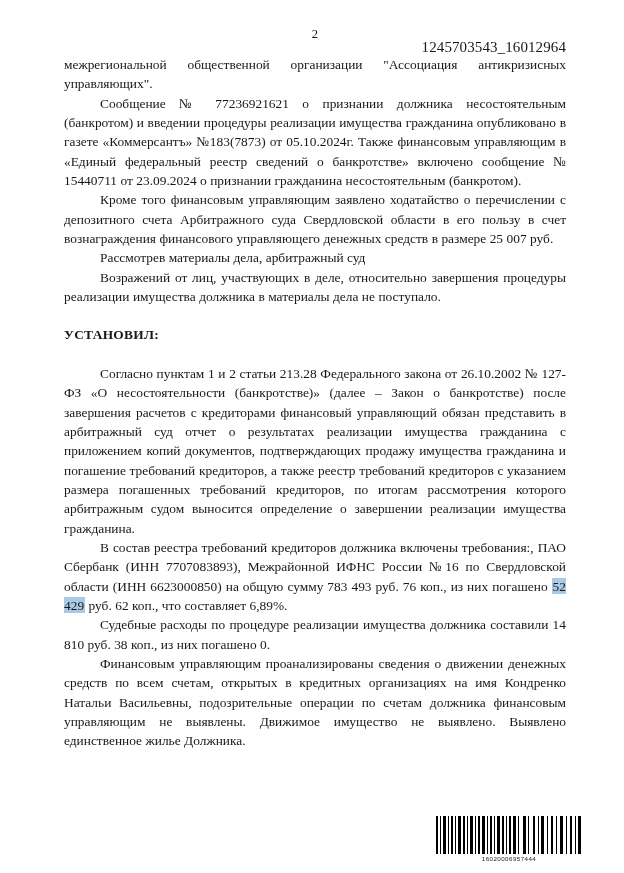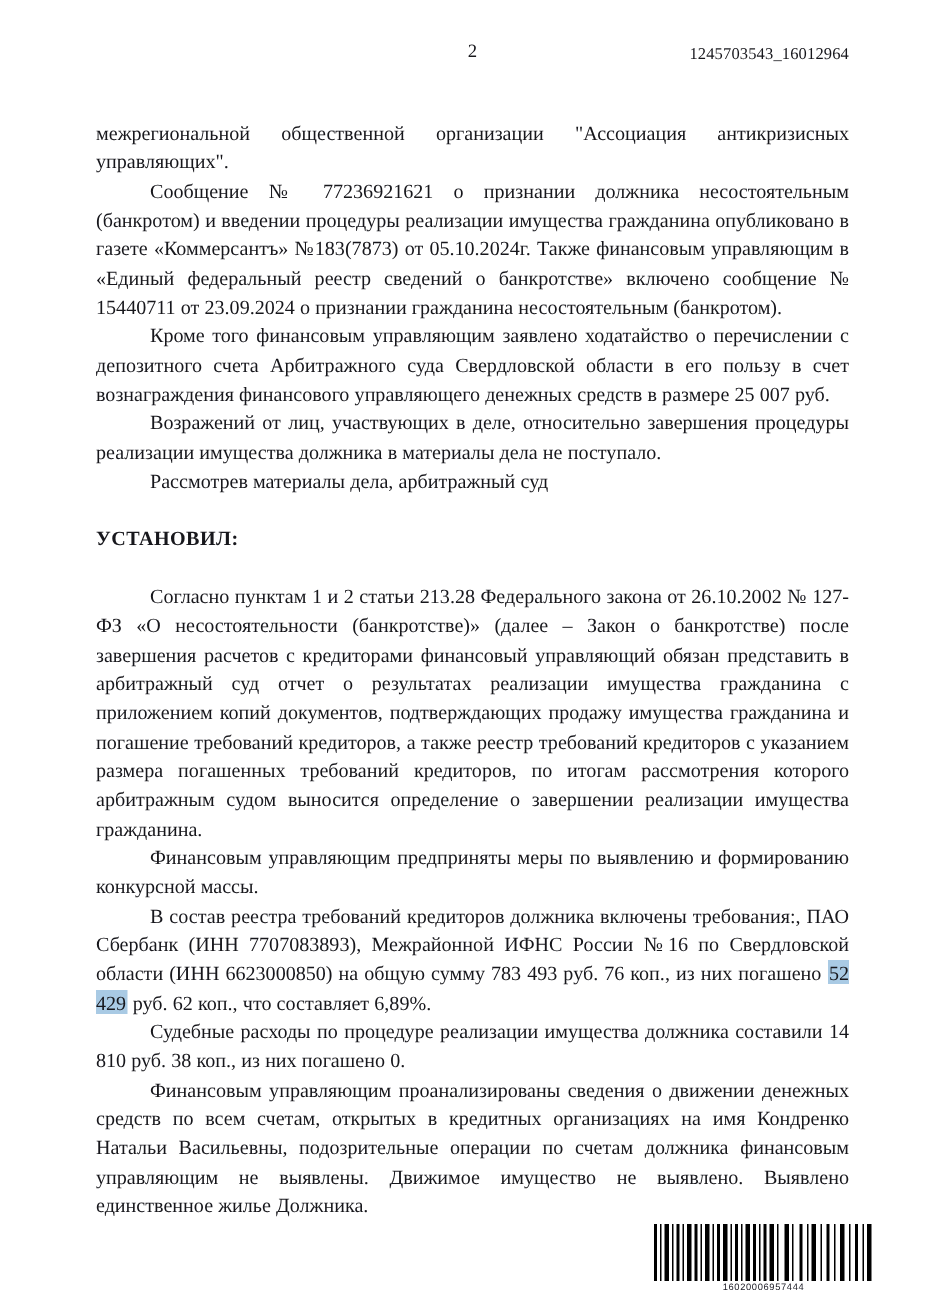--- a/index.html
+++ b/index.html
@@ -33,22 +33,22 @@
     left: 0;
     right: 0;
     text-align: center;
     font-size: 12.5px;
     line-height: 16px;
     letter-spacing: 0.1px;
   }
   .doc-id {
     position: absolute;
     right: 0;
-    top: 3px;
-    font-size: 11px;
+    top: 14px;
+    font-size: 15px;
     line-height: 14px;
     letter-spacing: 0.1px;
     white-space: nowrap;
     margin-left: 23px;
   }
 
   
   .body-block {
     position: absolute;
     top: 55px;
@@ -60,21 +60,20 @@
     font-size: 13.4px;
     line-height: 19.35px;
     text-align: justify;
     text-justify: inter-word;
     text-indent: 36px;
     hyphens: none;
     word-spacing: 0.1px;
   }
   p.para.noindent {
     text-indent: 0;
-    margin-top: 24px;
   }
   .heading-center {
     margin: 0;
     font-size: 13.4px;
     line-height: 19.35px;
     font-weight: bold;
     letter-spacing: 0.3px;
   }
   .spacer-md { height: 19px; }
 
@@ -119,31 +118,30 @@
   <div class="body-block">
 
     <p class="para noindent">межрегиональной общественной организации "Ассоциация антикризисных управляющих".</p>
 
     <p class="para">Сообщение № 77236921621 о признании должника несостоятельным (банкротом) и введении процедуры реализации имущества гражданина опубликовано в газете «Коммерсантъ» №183(7873) от 05.10.2024г. Также финансовым управляющим в «Единый федеральный реестр сведений о банкротстве» включено сообщение № 15440711 от 23.09.2024  о признании гражданина несостоятельным (банкротом).</p>
 
 
     <p class="para">Кроме того финансовым управляющим заявлено ходатайство о перечислении с депозитного счета Арбитражного суда Свердловской области в его пользу в счет вознаграждения финансового управляющего  денежных средств в размере 25 007 руб.</p>
 
 
+    <p class="para">Рассмотрев материалы дела, арбитражный суд</p>
+
     <p class="para">Возражений от лиц, участвующих в деле, относительно завершения процедуры реализации имущества должника в материалы дела не поступало.</p>
-
-    <p class="para">Рассмотрев материалы дела, арбитражный суд</p>
 
     <div class="spacer-md"></div>
     <p class="heading-center">УСТАНОВИЛ:</p>
     <div class="spacer-md"></div>
 
     <p class="para">Согласно пунктам 1 и 2 статьи 213.28 Федерального закона от 26.10.2002 № 127-ФЗ «О несостоятельности (банкротстве)» (далее – Закон о банкротстве) после завершения расчетов с кредиторами финансовый управляющий обязан представить в арбитражный суд отчет о результатах реализации имущества гражданина с приложением копий документов, подтверждающих продажу имущества гражданина и погашение требований кредиторов, а также реестр требований кредиторов с указанием размера погашенных требований кредиторов, по итогам рассмотрения которого арбитражным судом выносится определение о завершении реализации имущества гражданина.</p>
 
-    <p class="para">Финансовым управляющим предприняты меры по выявлению и формированию конкурсной массы.</p>
 
     <p class="para"><span>В состав реестра требований кредиторов должника включены требования:, ПАО Сбербанк (ИНН 7707083893), Межрайонной ИФНС России №16 по Свердловской области (ИНН 6623000850)  на общую сумму 783 493 руб. 76 коп., из них погашено </span><span class="hl">52 429</span><span> руб. 62 коп., что составляет 6,89%.</span></p>
 
     <p class="para">Судебные расходы по процедуре реализации имущества должника составили 14 810 руб. 38 коп., из них погашено 0.</p>
 
     <p class="para">Финансовым управляющим проанализированы сведения о движении денежных средств по всем счетам, открытых в кредитных организациях на имя Кондренко Натальи Васильевны, подозрительные операции по счетам должника финансовым управляющим не выявлены. Движимое имущество не выявлено. Выявлено единственное жилье Должника.</p>
 
   </div>
 
   <div class="barcode-wrap">

